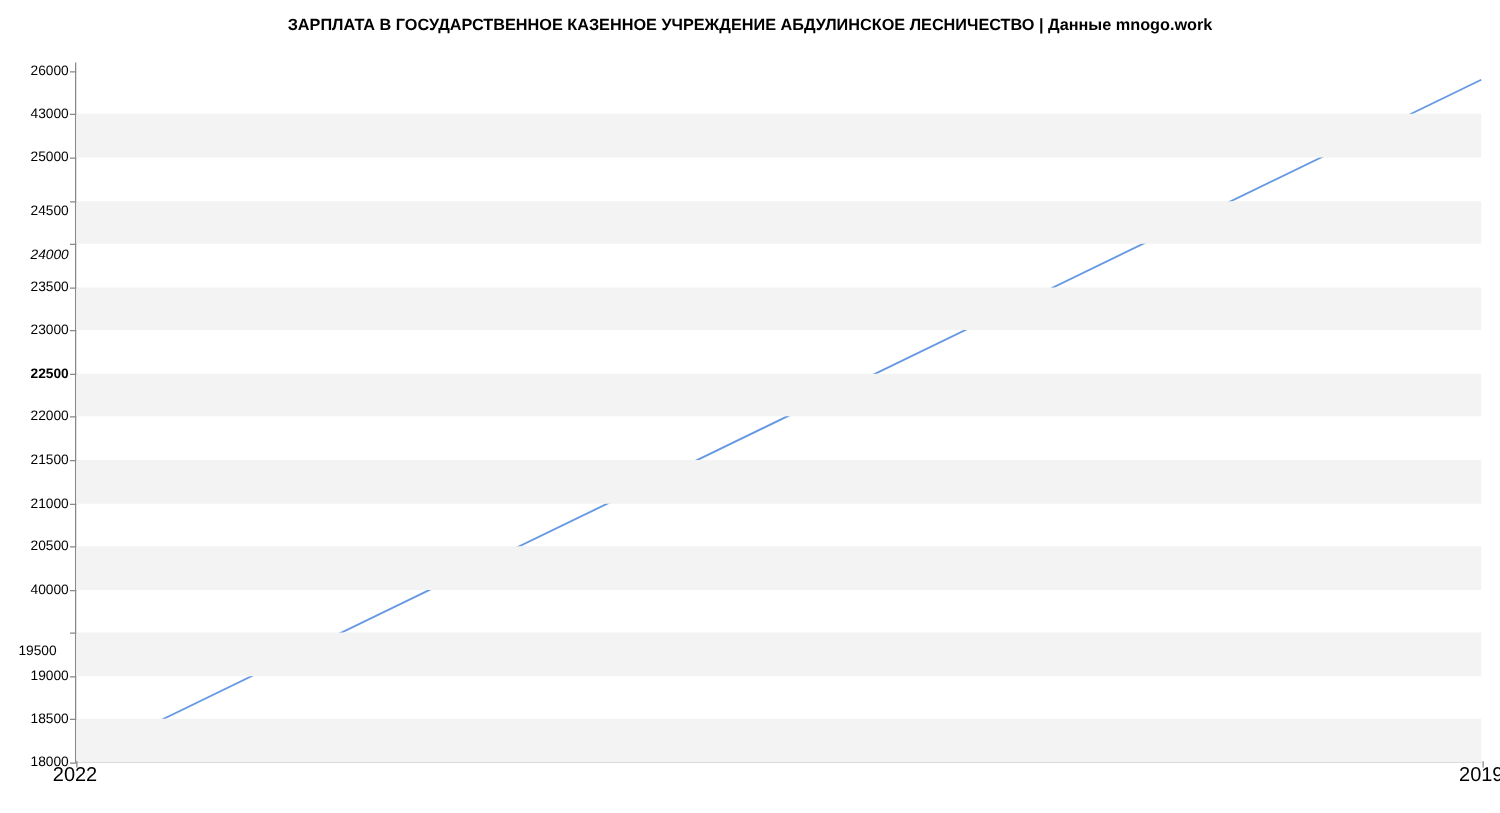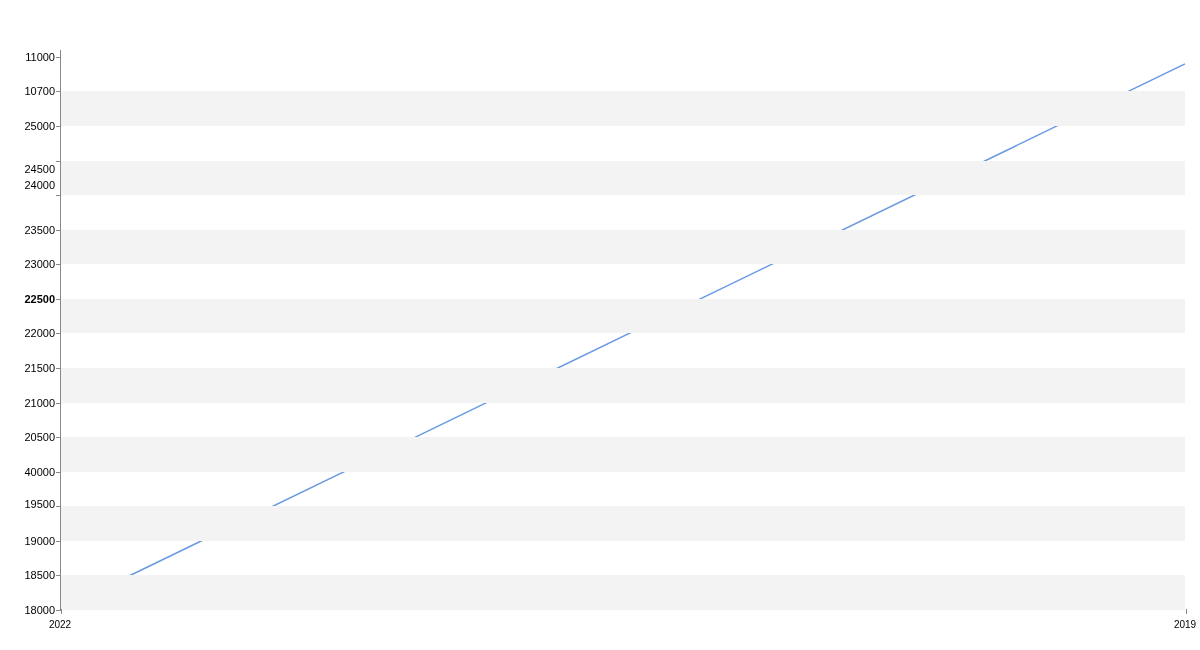--- a/index.html
+++ b/index.html
@@ -3,28 +3,29 @@
   <meta charset="utf-8">
   <style>
     * { box-sizing: border-box; margin: 0; padding: 0; }
     html, body { width: 1200px; height: 650px; background: #fff; font-family: Verdana, Geneva, sans-serif; }
     .chart-wrap { position: relative; width: 1200px; height: 650px; }
     .title { position: absolute; top: 12px; left: 0; width: 100%; text-align: center; font-size: 13px; font-weight: bold; color: #000; }
     .plot { position: absolute; left: 60px; top: 50px; width: 1125px; height: 560px; border-left: 1px solid #888; border-bottom: 1px solid #888; }
     .band { position: absolute; left: 0; width: 100%; background: #f3f3f3; }
     .ytick { position: absolute; right: 1145px; width: 50px; text-align: right; font-size: 11px; color: #000; transform: translateY(-50%); }
     .ytick-mark { position: absolute; left: -5px; width: 5px; height: 0; border-top: 1px solid #888; }
-    .xtick { position: absolute; bottom: 20px; font-size: 10px; color: #000; transform: translateX(-50%); }
+    .xtick { position: absolute; bottom: 20px; font-size: 16px; color: #000; transform: translateX(-50%); }
     .xtick-mark { position: absolute; bottom: -5px; width: 0; height: 5px; border-left: 1px solid #888; }
     svg.line { position: absolute; left: 0; top: 0; width: 100%; height: 100%; overflow: visible; }
   </style>
 </head>
 <body>
 
 <div class="chart-wrap">
+  <div class="title">ЗАРПЛАТА В ГОСУДАРСТВЕННОЕ КАЗЕННОЕ УЧРЕЖДЕНИЕ АБДУЛИНСКОЕ ЛЕСНИЧЕСТВО | Данные mnogo.work</div>
   <div class="plot">
     <svg class="line" preserveAspectRatio="none" viewBox="0 0 1125 560">
         <path d="M0 560 L1125 13.827160493827137" fill="none" stroke="#6699e2" stroke-width="1.5"></path>
       </svg>
   <div class="band" style="top: 525.432px; height: 34.5679px;"></div>
       <div class="band" style="top: 456.296px; height: 34.5679px;"></div>
       <div class="band" style="top: 387.16px; height: 34.5679px;"></div>
       <div class="band" style="top: 318.025px; height: 34.5679px;"></div>
       <div class="band" style="top: 248.889px; height: 34.5679px;"></div>
       <div class="band" style="top: 179.753px; height: 34.5679px;"></div>
@@ -46,29 +47,29 @@
       <div class="ytick-mark" style="top: 110.617px;"></div>
       <div class="ytick-mark" style="top: 76.0494px;"></div>
       <div class="ytick-mark" style="top: 41.4815px;"></div>
       <div class="ytick-mark" style="top: 6.91358px;"></div>
       <div class="xtick-mark" style="left: 0px;"></div>
       <div class="xtick-mark" style="left: 1125px;"></div>
     </div>
 <div class="ytick" style="top: 610px;">18000</div>
     <div class="ytick" style="top: 575.432px;">18500</div>
     <div class="ytick" style="top: 540.864px;">19000</div>
-    <div class="ytick" style="top: 504px;">19500</div>
+    <div class="ytick" style="top: 521px; text-align: center;">19500</div>
     <div class="ytick" style="top: 471.728px;">40000</div>
     <div class="ytick" style="top: 437.16px;">20500</div>
     <div class="ytick" style="top: 402.593px;">21000</div>
     <div class="ytick" style="top: 368.025px;">21500</div>
     <div class="ytick" style="top: 333.457px;">22000</div>
     <div class="ytick" style="top: 298.889px; font-weight: bold;">22500</div>
     <div class="ytick" style="top: 264.321px; text-align: right;">23000</div>
     <div class="ytick" style="top: 229.753px;">23500</div>
-    <div class="ytick" style="top: 185px;">24000</div>
+    <div class="ytick" style="top: 204px; font-style: italic;">24000</div>
     <div class="ytick" style="top: 169px;">24500</div>
     <div class="ytick" style="top: 126.049px;">25000</div>
-    <div class="ytick" style="top: 91.4815px;">10700</div>
-    <div class="ytick" style="top: 56.9136px;">11000</div>
+    <div class="ytick" style="top: 91.4815px;">43000</div>
+    <div class="ytick" style="top: 56.9136px;">26000</div>
     <div class="xtick" style="left: 60px;">2022</div>
     <div class="xtick" style="left: 1185px;">2019</div>
   </div>
 
 </body></html>

